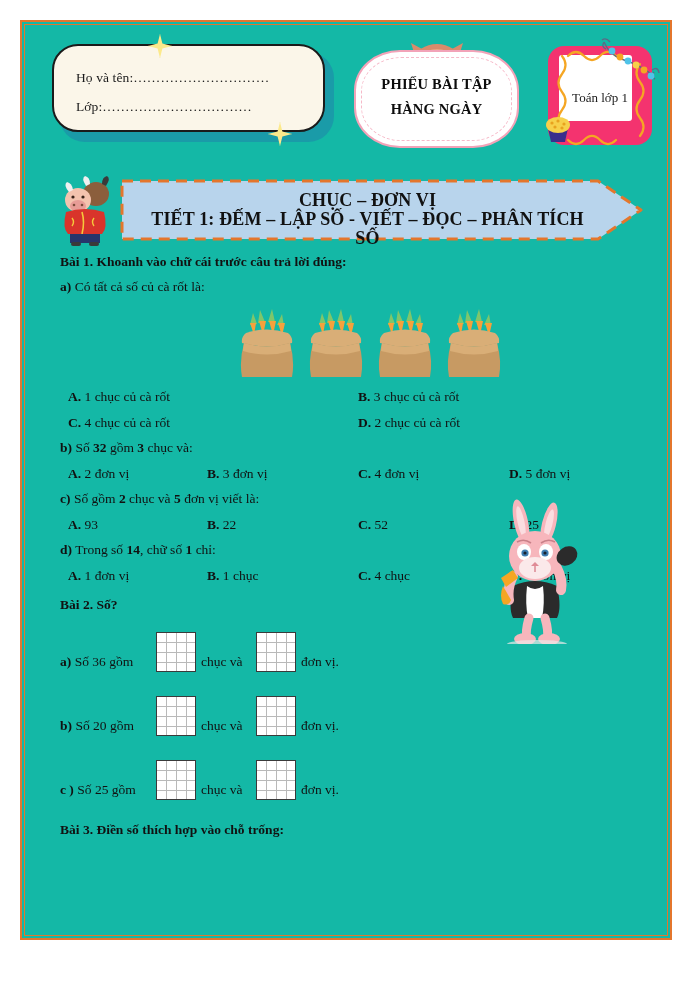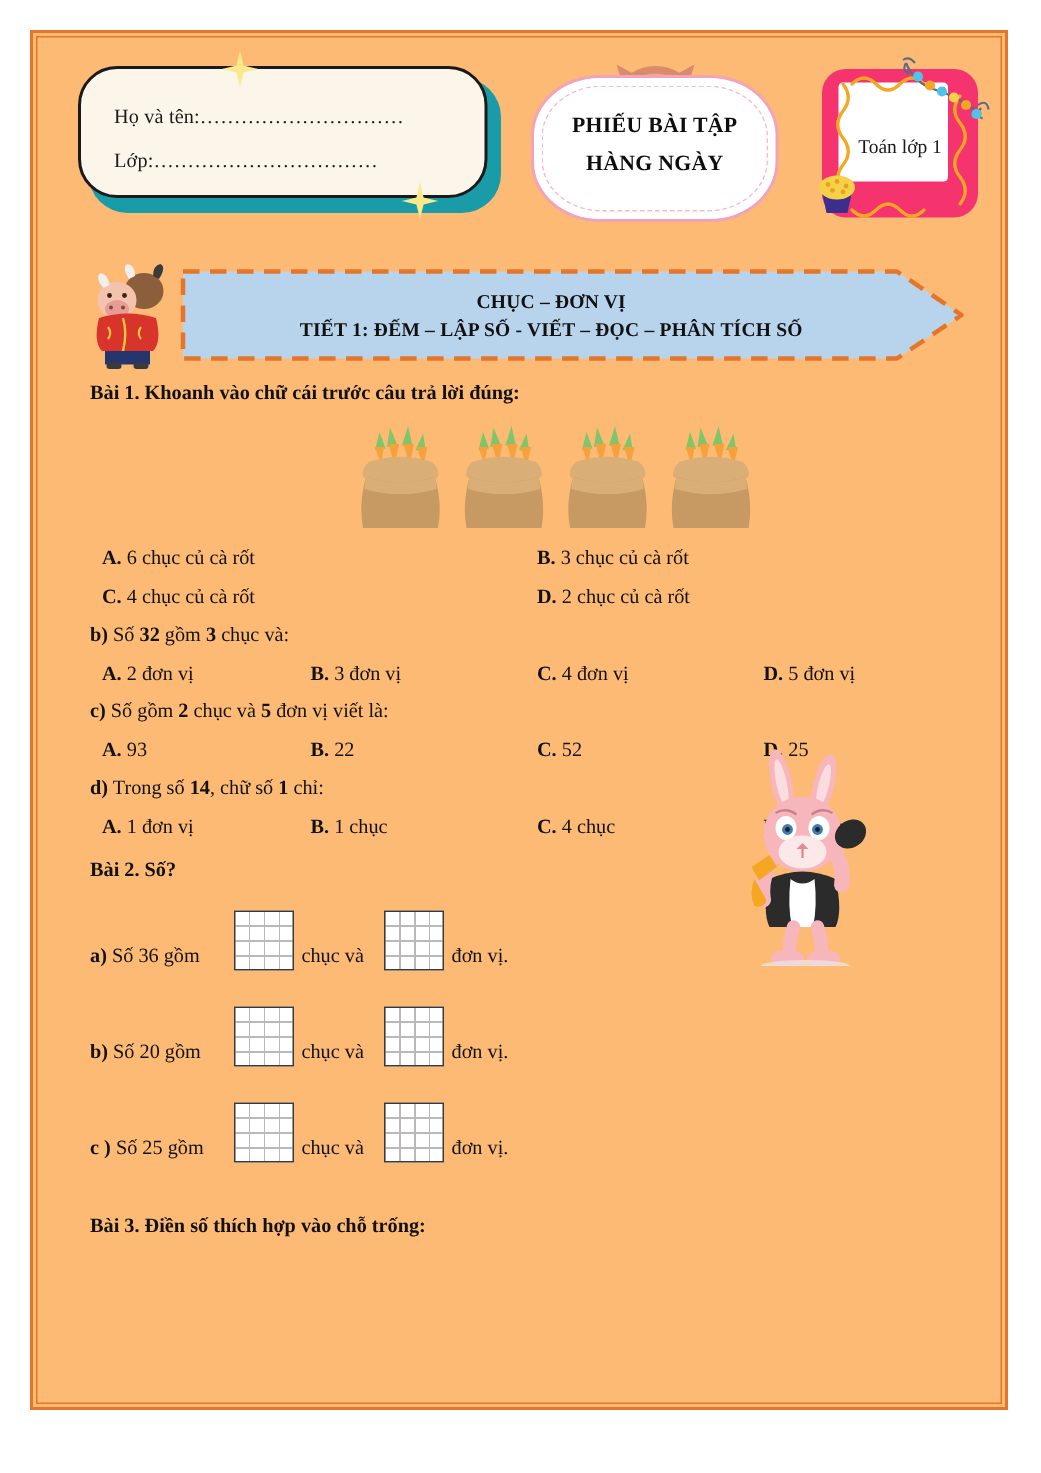--- a/index.html
+++ b/index.html
@@ -18,21 +18,21 @@
 
   
   .page-frame {
     position: absolute;
     left: 20px;
     top: 20px;
     width: 652px;
     height: 920px;
     border: 2px solid #E4762C;
     box-sizing: border-box;
-    background: #fdba74;
+    background: #14b8a6;
   }
   .page-frame-inner {
     position: absolute;
     left: 2px;
     top: 2px;
     right: 2px;
     bottom: 2px;
     border: 1px solid #E4762C;
     box-sizing: border-box;
     pointer-events: none;
@@ -198,21 +198,21 @@
     left: 0; top: 0;
     width: 523px; height: 62px;
   }
   .banner-text {
     position: absolute;
     left: 20px;
     top: 12px;
     width: 455px;
     text-align: center;
     font-weight: bold;
-    font-size: 13px;
+    font-size: 18px;
     line-height: 19px;
     letter-spacing: .15px;
     color: #111111;
   }
 
   
   .body {
     position: absolute;
     left: 0;
     top: 230px;
@@ -410,20 +410,24 @@
           <div>CHỤC – ĐƠN VỊ</div>
           <div>TIẾT 1: ĐẾM – LẬP SỐ - VIẾT – ĐỌC – PHÂN TÍCH SỐ</div>
         </div>
       </div>
     </div>
 
     <div class="body">
 
       <div class="q-head">Bài 1. Khoanh vào chữ cái trước câu trả lời đúng:</div>
 
+      <div class="q-sub">
+        <b>a)</b>
+        <span>Có tất cả số củ cà rốt là:</span>
+      </div>
 
       <div class="carrots">
         <svg class="sack" style="left:214px" viewBox="0 0 62 76">
           <g>
             <path d="M14 22 l3 -12 l4 11 Z" fill="#7FC66B"></path>
             <path d="M22 20 l2 -13 l5 12 Z" fill="#7FC66B"></path>
             <path d="M32 19 l4 -13 l3 13 Z" fill="#7FC66B"></path>
             <path d="M41 22 l5 -11 l2 12 Z" fill="#7FC66B"></path>
             <path d="M14 20 l6 0 l-2 12 Z" fill="#F6A13C"></path>
             <path d="M23 18 l7 0 l-3 14 Z" fill="#F6A13C"></path>
@@ -477,21 +481,21 @@
           </g>
           <path d="M10 30 q21 -7 42 0 q5 4 4 10 q-25 7 -50 0 q-1 -6 4 -10 Z" fill="#D9AE77"></path>
           <path d="M8 40 q23 7 46 0 q5 18 2 34 h-50 q-3 -16 2 -34 Z" fill="#C79A63"></path>
           <path d="M8 40 q23 7 46 0 q1 5 1 8 q-24 7 -48 0 q0 -3 1 -8 Z" fill="#D9AE77"></path>
         </svg>
       </div>
 
       <div class="opt-row">
         <span class="opt" style="left:46px">
           <b>A.</b>
-          <span>6 chục củ cà rốt</span>
+          <span>1 chục củ cà rốt</span>
         </span>
         <span class="opt" style="left:336px">
           <b>B.</b>
           <span>3 chục củ cà rốt</span>
         </span>
       </div>
       <div class="opt-row">
         <span class="opt" style="left:46px">
           <b>C.</b>
           <span>4 chục củ cà rốt</span>
@@ -599,21 +603,21 @@
         <span class="txt" style="left:0px;top:20px">
           <b>c )</b>
           <span>Số 25 gồm</span>
         </span>
         <span class="gridbox small" style="left:96px;top:0px"></span>
         <span class="txt" style="left:141px;top:20px">chục và</span>
         <span class="gridbox small" style="left:196px;top:0px"></span>
         <span class="txt" style="left:241px;top:20px">đơn vị.</span>
       </div>
 
-      <div class="q-head" style="margin-top:30px">Bài 3. Điền số thích hợp vào chỗ trống:</div>
+      <div class="q-head" style="margin-top:18px">Bài 3. Điền số thích hợp vào chỗ trống:</div>
 
 
     </div>
 
     <svg class="rabbit" viewBox="0 0 120 150">
       <ellipse cx="44" cy="28" rx="7" ry="23" transform="rotate(-12 44 28)" fill="#F7B6BC"></ellipse>
       <ellipse cx="44" cy="28" rx="3.5" ry="16" transform="rotate(-12 44 28)" fill="#FBDDE0"></ellipse>
       <ellipse cx="72" cy="30" rx="7" ry="22" transform="rotate(14 72 30)" fill="#F7B6BC"></ellipse>
       <ellipse cx="72" cy="30" rx="3.5" ry="15" transform="rotate(14 72 30)" fill="#FBDDE0"></ellipse>
       <ellipse cx="58" cy="62" rx="26" ry="25" fill="#F7B6BC"></ellipse>

